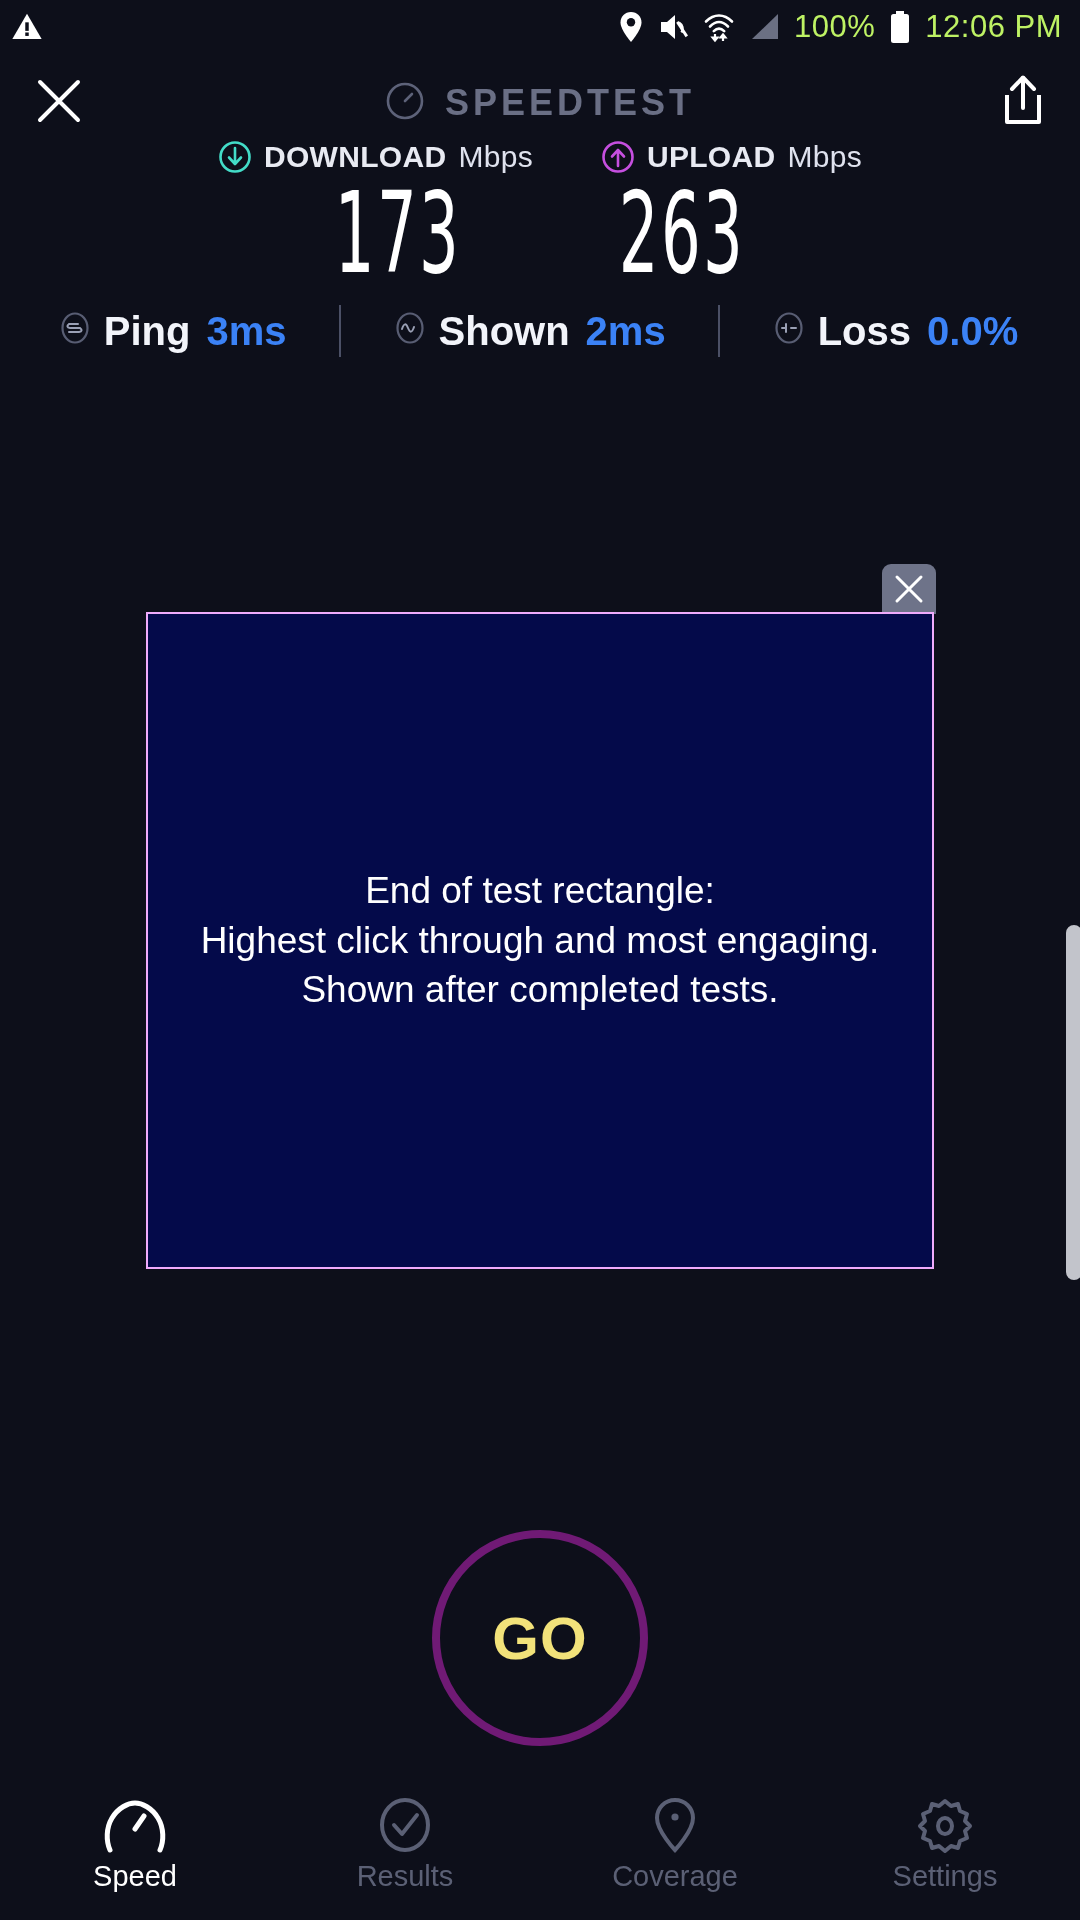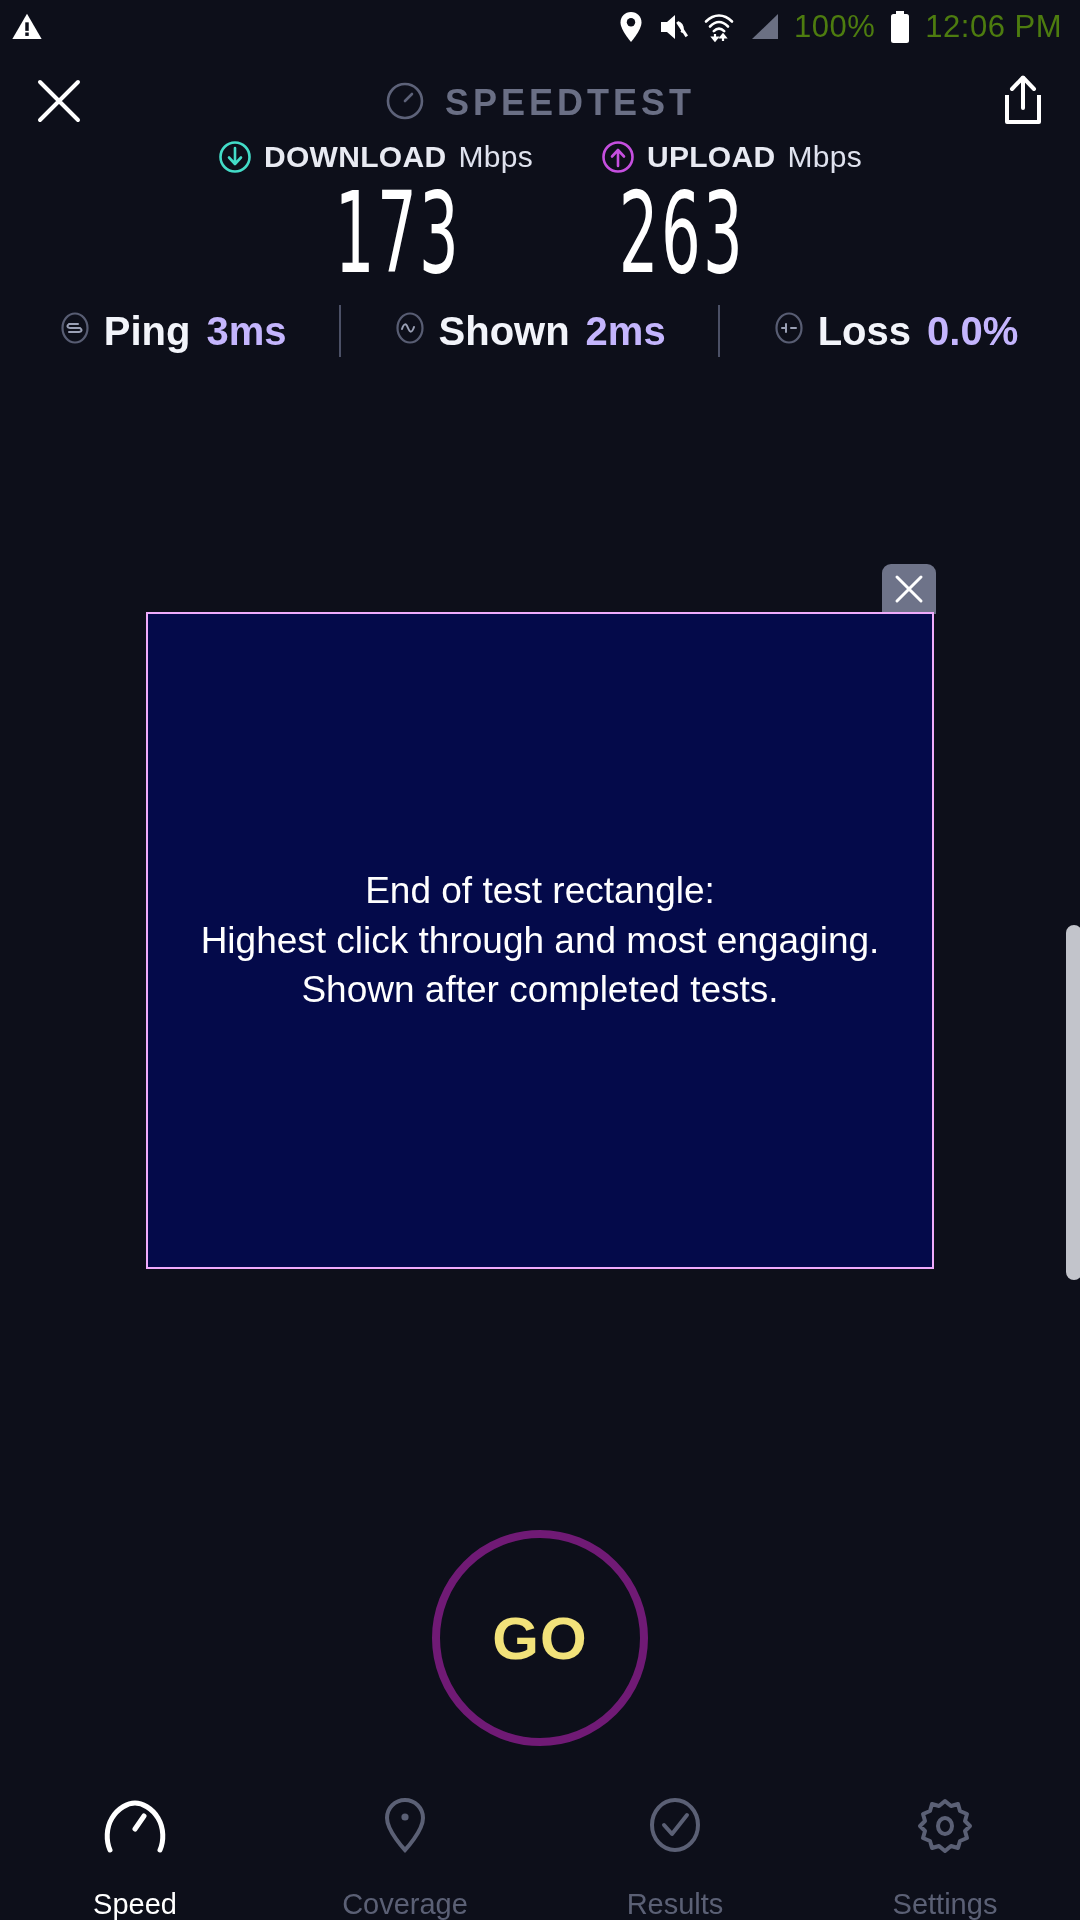--- a/index.html
+++ b/index.html
@@ -18,21 +18,21 @@
   .statusbar {
     position:absolute; left:0; top:0; width:1080px; height:54px;
     display:flex; align-items:center;
     padding:0 18px 0 10px;
     color:#ffffff;
   }
   .sb-left { display:flex; align-items:center; gap:10px; }
   .sb-spacer { flex:1 1 auto; }
   .sb-right { display:flex; align-items:center; gap:14px; }
   .sb-text {
-    font-size:31px; letter-spacing:0.5px; color:#4d7c0f;
+    font-size:31px; letter-spacing:0.5px; color:#bef264;
     font-family:"Liberation Sans", sans-serif;
   }
   .sb-icon { display:block; }
 
   
   .header {
     position:absolute; left:0; top:62px; width:1080px; height:82px;
     display:flex; align-items:center; justify-content:space-between;
     padding:0 34px;
   }
@@ -76,21 +76,21 @@
   
   .pjl {
     position:absolute; left:0; top:305px; width:1080px;
     display:flex; align-items:center; justify-content:center;
   }
   .pjl-item {
     display:flex; align-items:center; gap:12px;
     font-size:40px; color:#f0f2f8; font-weight:bold;
   }
   .pjl-item .k { color:#f2f4fa; }
-  .pjl-item .v { color:#c4b5fd; margin-left:4px; }
+  .pjl-item .v { color:#3b82f6; margin-left:4px; }
   .pjl-sep {
     width:2px; height:52px; background:#4b5066;
     margin:0 52px;
   }
   .pjl-a { margin-left:18px; }
   .pjl-c { margin-right:22px; }
 
   
   .ad-close {
     position:absolute; left:882px; top:564px;
@@ -135,21 +135,21 @@
   }
 
   
   .bottomnav {
     position:absolute; left:0; top:1790px; width:1080px; height:130px;
     display:flex;
   }
   .nav-item {
     flex:1 1 0; display:flex; flex-direction:column;
     align-items:center; justify-content:flex-start;
-    padding-top:6px; gap:30px; cursor:pointer;
+    padding-top:6px; gap:2px; cursor:pointer;
   }
   .nav-label { font-size:29px; }
   .nav-item.active .nav-label { color:#ffffff; }
   .nav-item.inactive .nav-label { color:#5b6075; }
 </style>
 </head>
 <body>
 
 <div id="app">
 
@@ -329,35 +329,35 @@
           <path d="M6 54 C2 45 2 32 8 22 C14 12 24 7 31 7 C38 7 48 12 54 22 C60 32 60 45 56 54" fill="none" stroke="#ffffff" stroke-width="5" stroke-linecap="round"></path>
           <path d="M31 33 L40 20" stroke="#ffffff" stroke-width="5" stroke-linecap="round"></path>
         </svg>
       </span>
       <span class="nav-label">Speed</span>
     </div>
 
     <div class="nav-item inactive">
       <span>
         <svg width="62" height="58" viewBox="0 0 62 58">
+          <ellipse cx="31" cy="29" rx="23" ry="25" fill="none" stroke="#5b6075" stroke-width="4"></ellipse>
+          <path d="M20 29 L28 38 L43 19" fill="none" stroke="#5b6075" stroke-width="4" stroke-linecap="round" stroke-linejoin="round"></path>
+        </svg>
+      </span>
+      <span class="nav-label">Results</span>
+    </div>
+
+    <div class="nav-item inactive">
+      <span>
+        <svg width="62" height="58" viewBox="0 0 62 58">
           <path d="M31 4 C21 4 13 12 13 22 C13 35 31 54 31 54 C31 54 49 35 49 22 C49 12 41 4 31 4 Z" fill="none" stroke="#5b6075" stroke-width="4"></path>
           <circle cx="31" cy="21" r="3.6" fill="#5b6075"></circle>
         </svg>
       </span>
       <span class="nav-label">Coverage</span>
-    </div>
-
-    <div class="nav-item inactive">
-      <span>
-        <svg width="62" height="58" viewBox="0 0 62 58">
-          <ellipse cx="31" cy="29" rx="23" ry="25" fill="none" stroke="#5b6075" stroke-width="4"></ellipse>
-          <path d="M20 29 L28 38 L43 19" fill="none" stroke="#5b6075" stroke-width="4" stroke-linecap="round" stroke-linejoin="round"></path>
-        </svg>
-      </span>
-      <span class="nav-label">Results</span>
     </div>
 
     <div class="nav-item inactive">
       <span>
         <svg width="62" height="58" viewBox="0 0 62 58">
           <path d="M31 5 L37 10 L44 8 L46 15 L53 18 L51 25 L56 30 L51 35 L53 42 L46 45 L44 52 L37 50 L31 55 L25 50 L18 52 L16 45 L9 42 L11 35 L6 30 L11 25 L9 18 L16 15 L18 8 L25 10 Z" fill="none" stroke="#5b6075" stroke-width="4" stroke-linejoin="round"></path>
           <ellipse cx="31" cy="30" rx="7" ry="8" fill="none" stroke="#5b6075" stroke-width="4"></ellipse>
         </svg>
       </span>
       <span class="nav-label">Settings</span>

